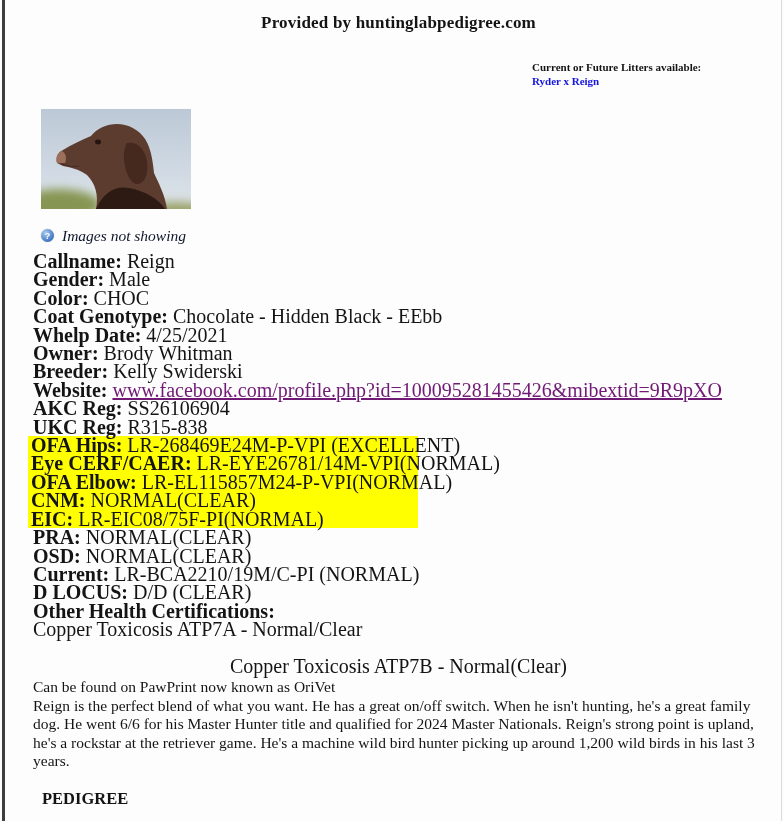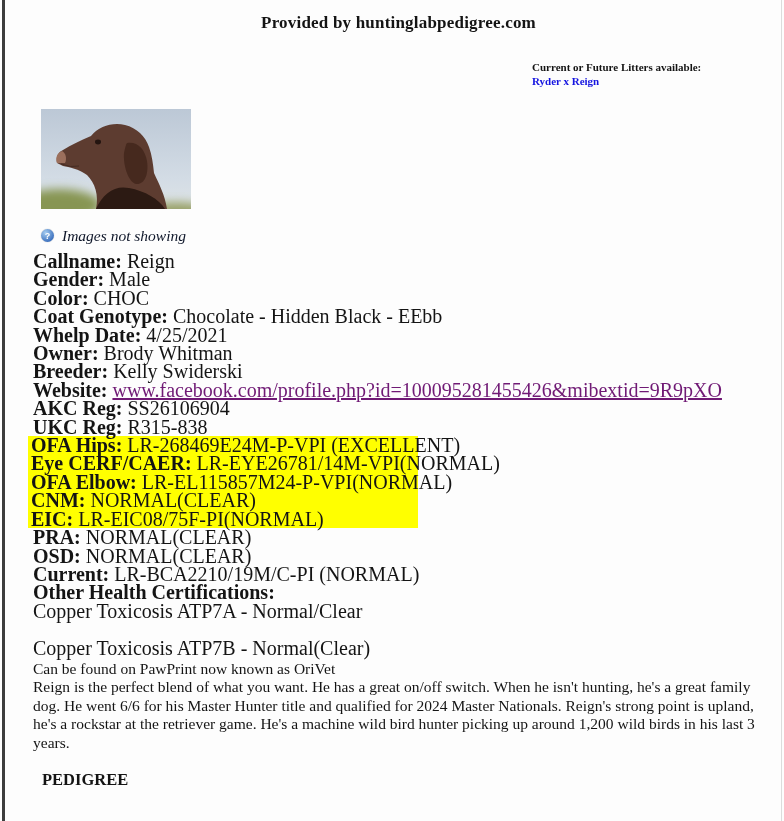--- a/index.html
+++ b/index.html
@@ -43,21 +43,21 @@
     font-family:"Liberation Sans",sans-serif;
     box-shadow:0 0 1px rgba(0,0,0,.4);
     margin-right:8px;
   }
   .note-text{font-style:italic;font-size:15.5px;color:#0f172a;}
 
   #fields-list{margin-top:7px;font-size:20px;line-height:18.4px;}
   .field-row{white-space:nowrap;}
   .field-row b{font-weight:bold;}
   .field-row.hl{background:#ffff00;width:387px;margin-left:-5px;padding-left:3px;}
-  .field-row.gap{margin-top:18.4px;}
+  .field-row.gap{margin-top:18.4px;text-align:center;}
   .field-row a{color:#701a75;text-decoration:underline;cursor:pointer;}
 
   .para{margin-top:3px;font-size:15.5px;line-height:18.4px;width:742px;}
   .pedigree-heading{margin:18.4px 0 0 9px;font-size:16.5px;font-weight:bold;}
 </style>
 </head>
 <body>
 
 <div class="page">
   <div class="content">
@@ -112,20 +112,21 @@
         <div class="field-row"><b>AKC Reg:</b> <span>SS26106904</span></div>
         <div class="field-row"><b>UKC Reg:</b> <span>R315-838</span></div>
         <div class="field-row hl"><b>OFA Hips:</b> <span>LR-268469E24M-P-VPI (EXCELLENT)</span></div>
         <div class="field-row hl"><b>Eye CERF/CAER:</b> <span>LR-EYE26781/14M-VPI(NORMAL)</span></div>
         <div class="field-row hl"><b>OFA Elbow:</b> <span>LR-EL115857M24-P-VPI(NORMAL)</span></div>
         <div class="field-row hl"><b>CNM:</b> <span>NORMAL(CLEAR)</span></div>
         <div class="field-row hl"><b>EIC:</b> <span>LR-EIC08/75F-PI(NORMAL)</span></div>
         <div class="field-row"><b>PRA:</b> <span>NORMAL(CLEAR)</span></div>
         <div class="field-row"><b>OSD:</b> <span>NORMAL(CLEAR)</span></div>
         <div class="field-row"><b>Current:</b> <span>LR-BCA2210/19M/C-PI (NORMAL)</span></div>
+        <div class="field-row"><b>D LOCUS:</b> <span>D/D (CLEAR)</span></div>
         <div class="field-row"><b>Other Health Certifications:</b></div>
         <div class="field-row"><span>Copper Toxicosis ATP7A - Normal/Clear</span></div>
         <div class="field-row gap"><span>Copper Toxicosis ATP7B - Normal(Clear)</span></div>
       </div>
 
     <div class="para">
       <div>Can be found on PawPrint now known as OriVet</div>
       <div>Reign is the perfect blend of what you want. He has a great on/off switch. When he isn't hunting, he's a great family dog. He went 6/6 for his Master Hunter title and qualified for 2024 Master Nationals. Reign's strong point is upland, he's a rockstar at the retriever game. He's a machine wild bird hunter picking up around 1,200 wild birds in his last 3 years.</div>
     </div>
 

